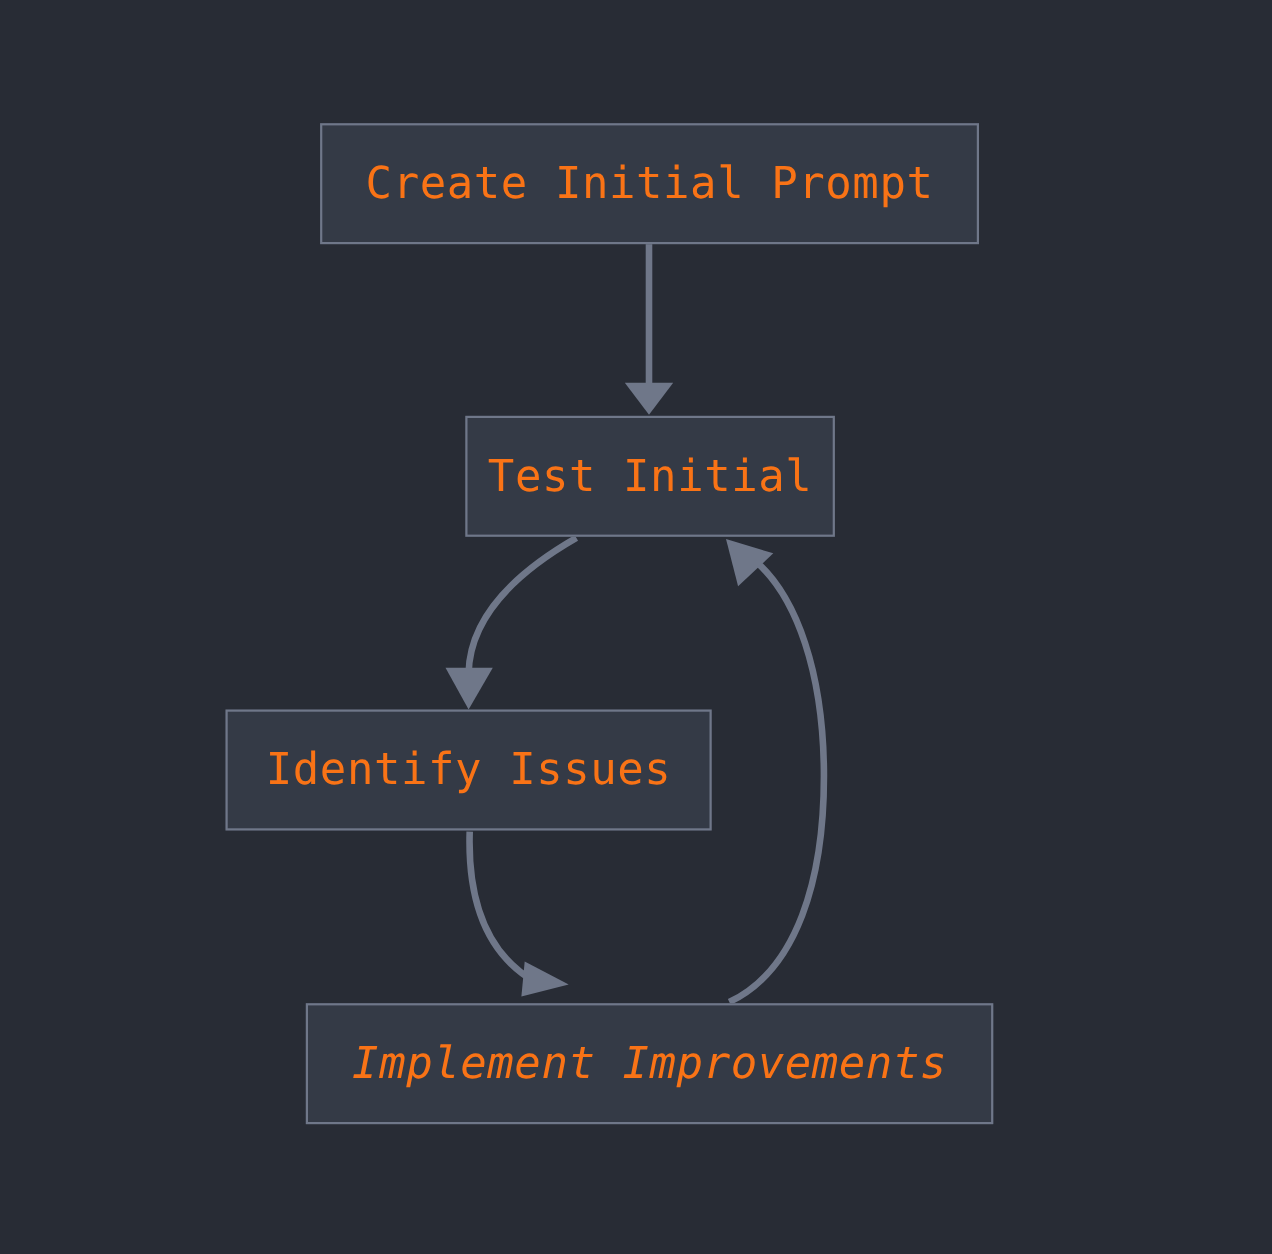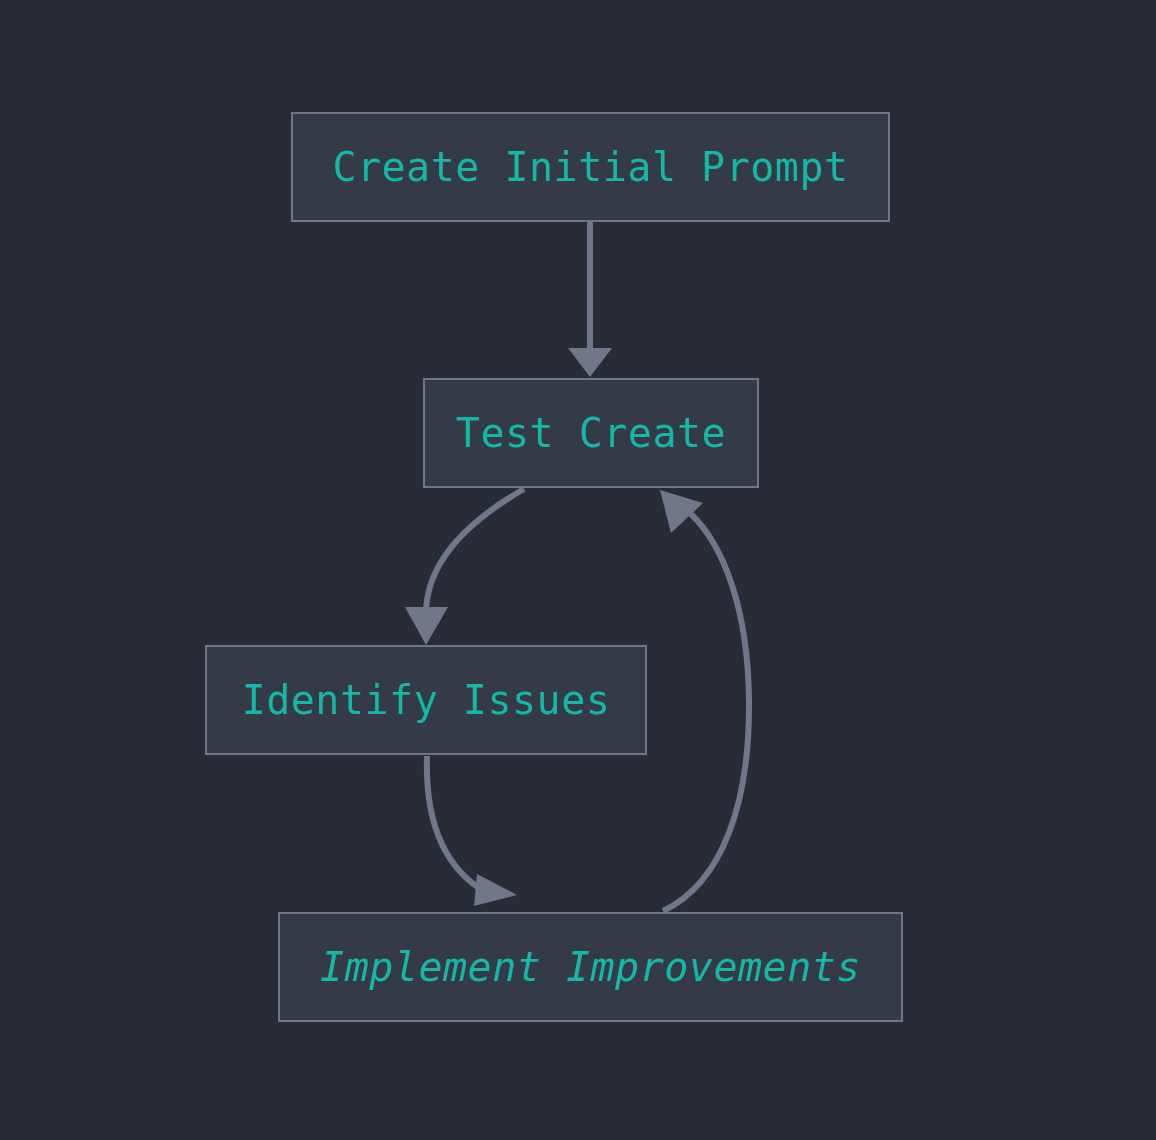--- a/index.html
+++ b/index.html
@@ -28,21 +28,21 @@
     height: 1140px;
   }
   .flow-node {
     position: absolute;
     box-sizing: border-box;
     background: #343a46;
     border: 2px solid #6f7789;
     display: flex;
     align-items: center;
     justify-content: center;
-    color: #14b8a6;
+    color: #f97316;
     font-family: "DejaVu Sans Mono", "Liberation Mono", monospace;
     font-size: 40px;
     letter-spacing: 0.5px;
     line-height: 1;
     white-space: nowrap;
     user-select: none;
   }
   .node-label {
     display: block;
     padding: 0 22px;
@@ -78,21 +78,21 @@
       <path d="M 663 911 C 724 882, 750 800, 749 700 C 748 610, 724 545, 690 513" fill="none" stroke="#6f7789" stroke-width="6" stroke-linecap="butt"></path>
       <polygon points="660,490 703,503, 671,533" fill="#6f7789"></polygon>
     </g>
   </svg>
 
   <div class="flow-node" id="node-create">
     <span class="node-label">Create Initial Prompt</span>
   </div>
 
   <div class="flow-node" id="node-test">
-    <span class="node-label">Test Create</span>
+    <span class="node-label">Test Initial</span>
   </div>
 
   <div class="flow-node" id="node-issues">
     <span class="node-label">Identify Issues</span>
   </div>
 
   <div class="flow-node" id="node-improve">
     <span class="node-label">Implement Improvements</span>
   </div>
 

